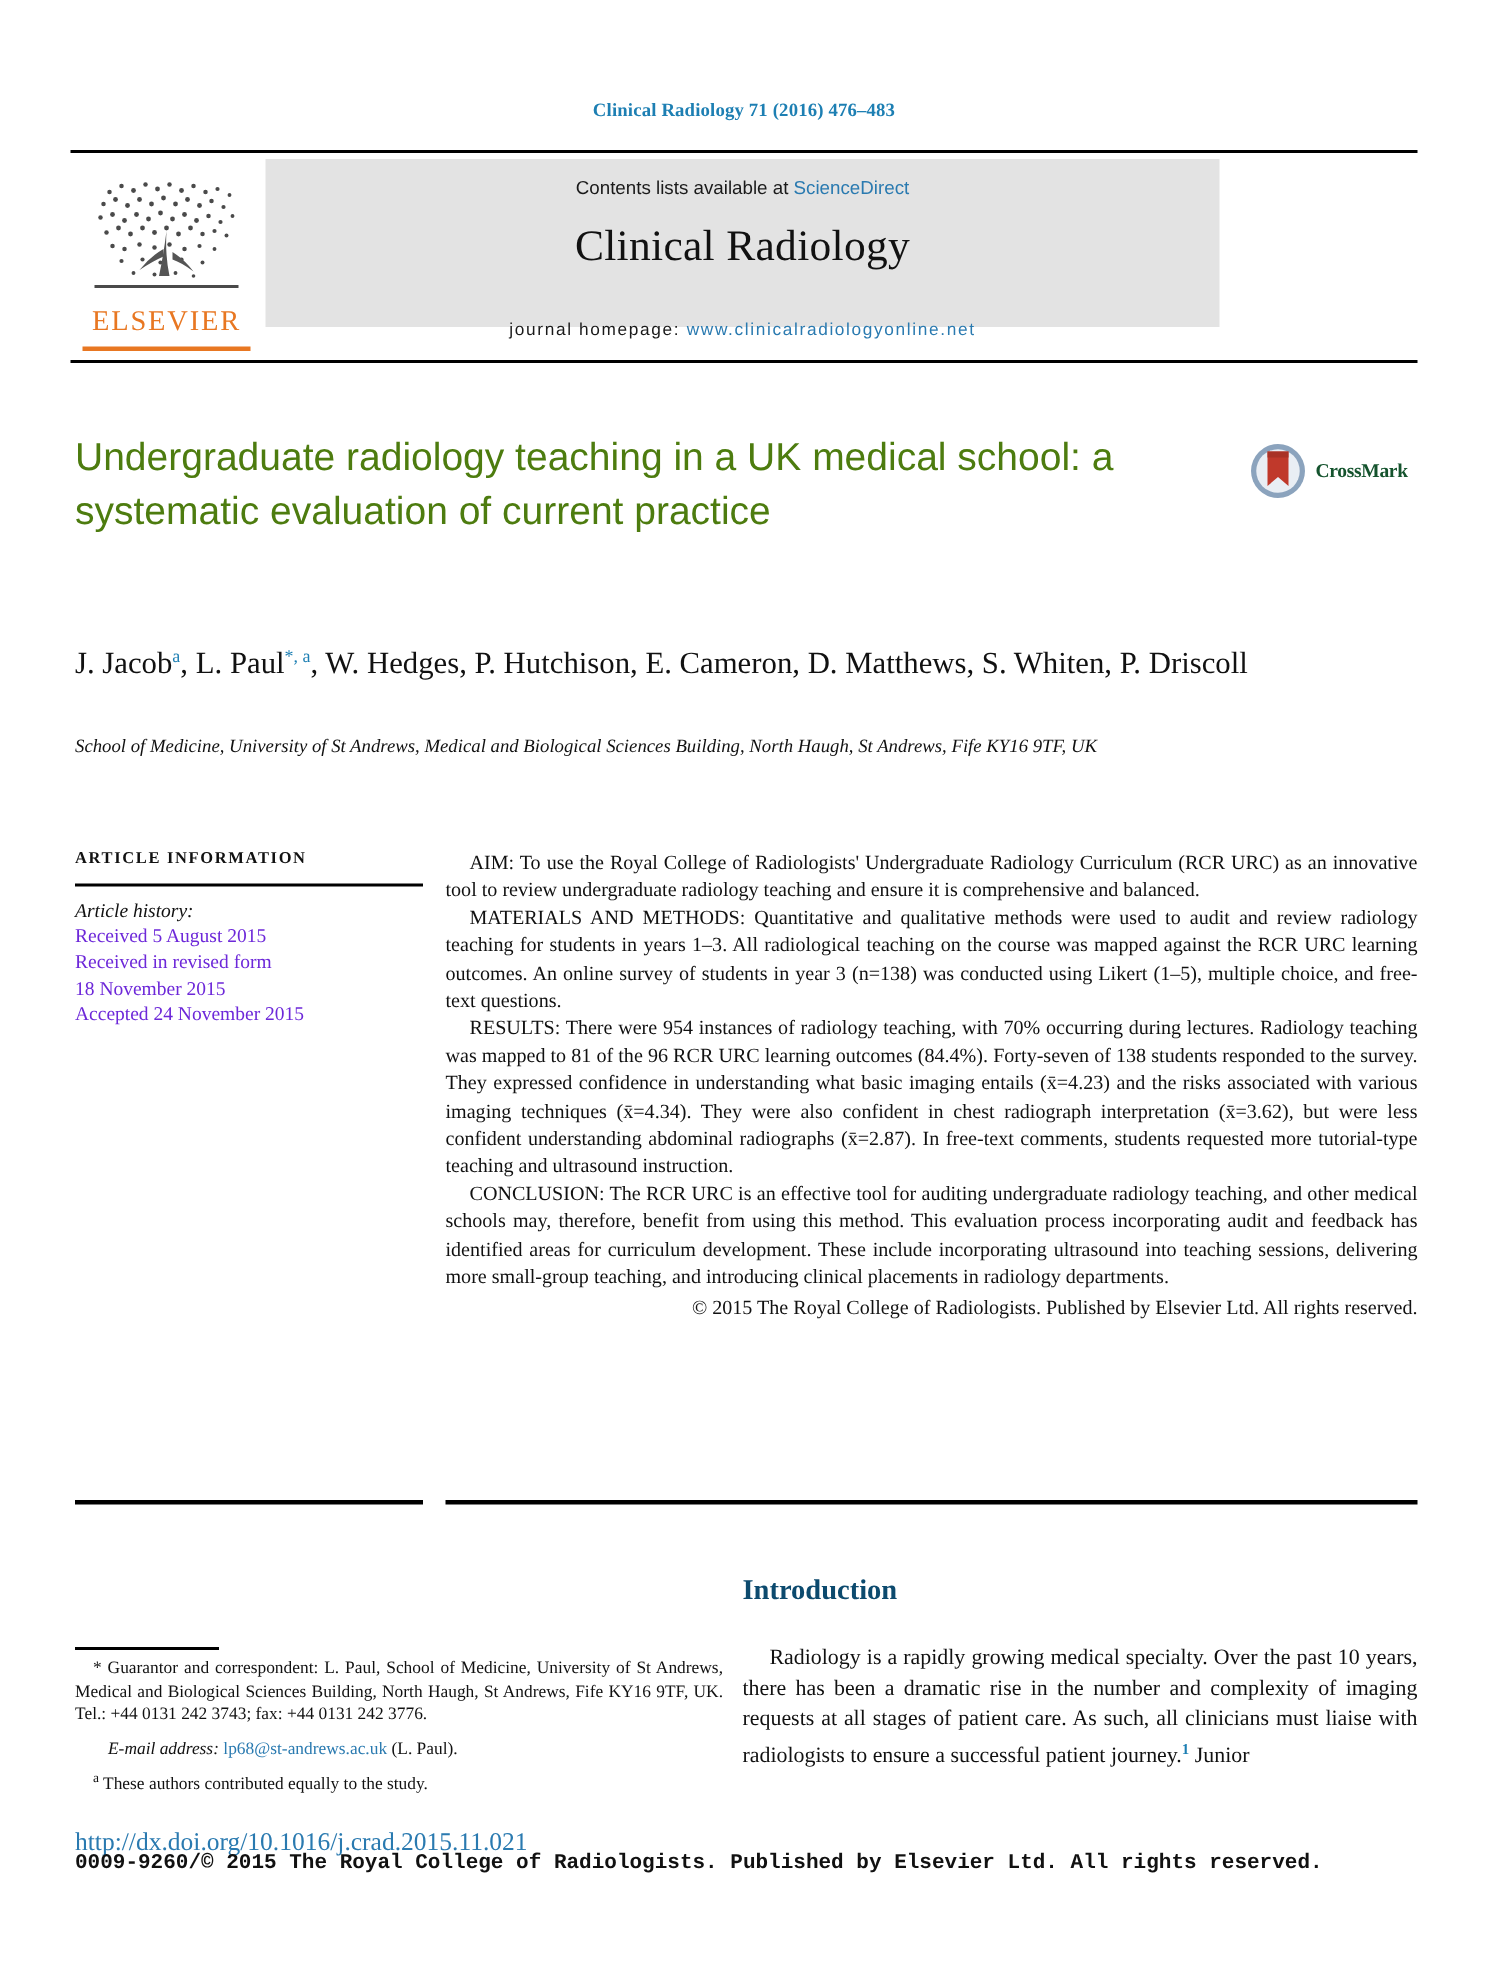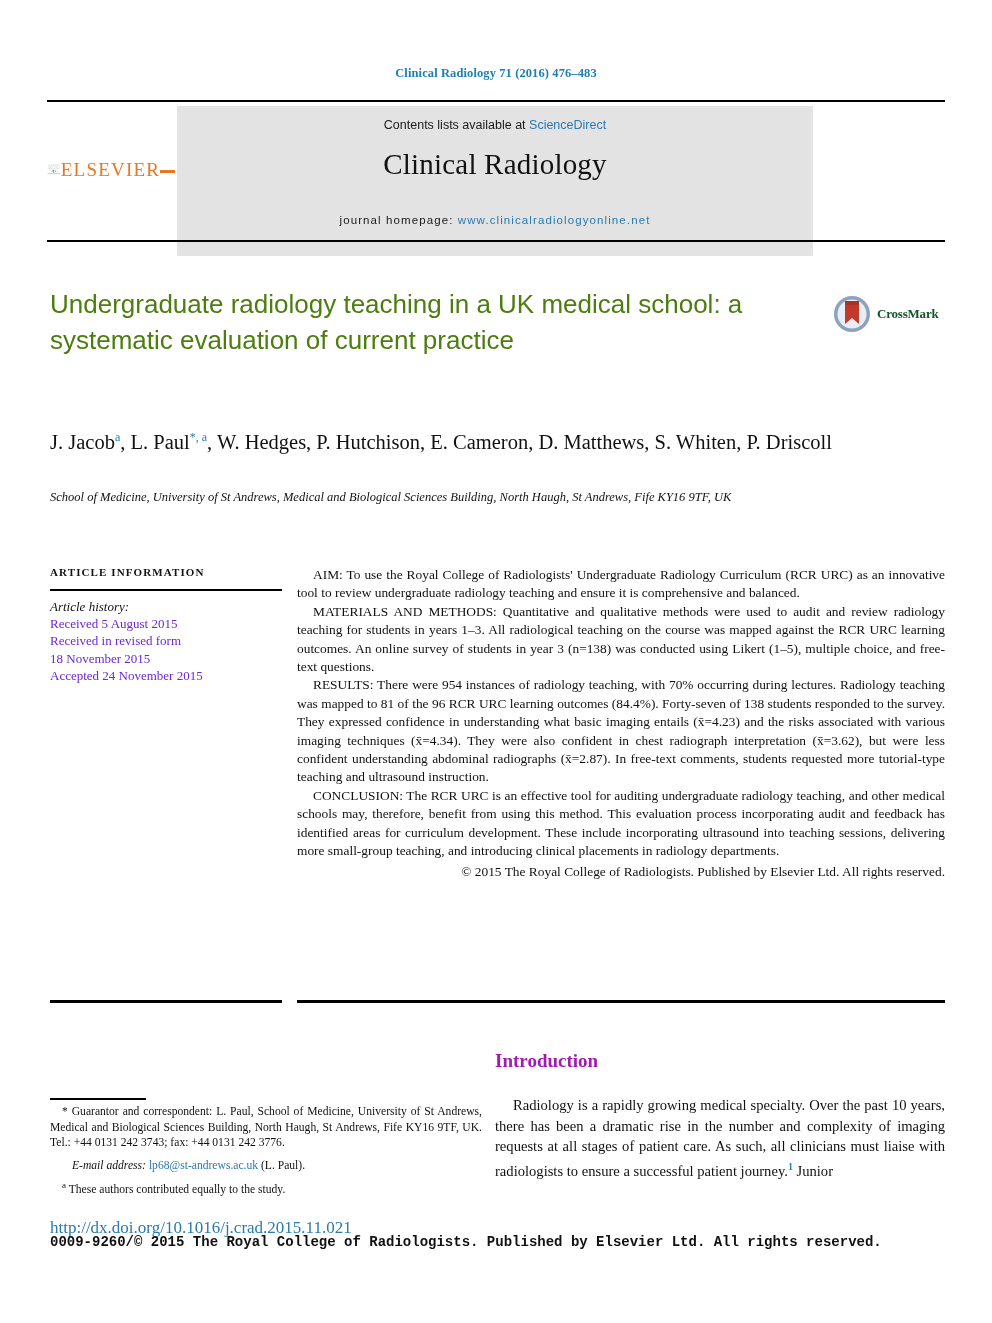--- a/index.html
+++ b/index.html
@@ -55,21 +55,21 @@
     width: 898px;
     height: 2px;
     background: #000;
   }
   .elsevier-logo {
     position: absolute;
     left: 0; top: 4px;
     width: 128px;
     height: 136px;
     display: flex;
-    flex-direction: row;
+    flex-direction: column;
     align-items: center;
     justify-content: flex-end;
     padding-bottom: 6px;
     box-sizing: border-box;
   }
   .elsevier-tree { width: 104px; height: 88px; display:block; }
   .elsevier-word {
     font-family: "Liberation Serif", serif;
     font-size: 19px;
     letter-spacing: 1.2px;
@@ -77,21 +77,21 @@
     margin-top: 2px;
   }
   .elsevier-underline {
     width: 112px; height: 3px; background:#e87722; margin-top: 5px;
   }
 
   .grey-band {
     position: absolute;
     left: 130px; top: 6px;
     width: 636px;
-    height: 150px;
+    height: 112px;
     background: #e3e3e3;
     text-align: center;
   }
   .contents-line {
     font-family: "Liberation Sans", sans-serif;
     font-size: 12.5px;
     color: #1a1a1a;
     padding-top: 12px;
   }
   .contents-line .sd-link {
@@ -233,21 +233,21 @@
   }
 
   
   .intro-head {
     position: absolute;
     left: 495px; top: 1050px;
     width: 450px;
     font-family: "Liberation Serif", serif;
     font-size: 19px;
     font-weight: bold;
-    color: #a21caf;
+    color: #0c4a6e;
   }
   .intro-body {
     position: absolute;
     left: 495px; top: 1095px;
     width: 450px;
     font-family: "Liberation Serif", serif;
     font-size: 14.6px;
     line-height: 20.5px;
     text-align: justify;
     color: #111;

